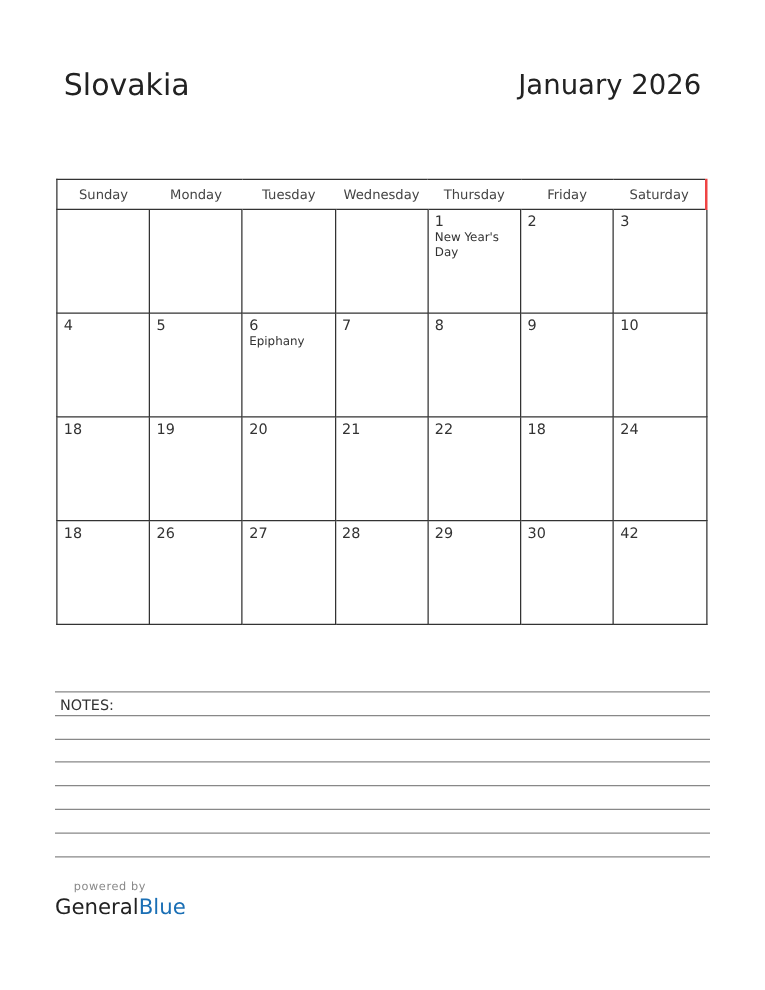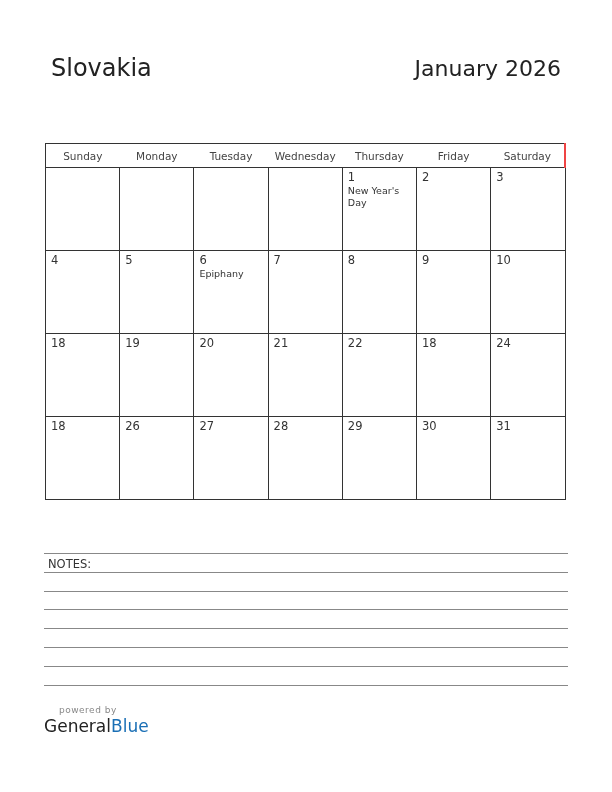--- a/index.html
+++ b/index.html
@@ -122,21 +122,21 @@
         <td>
           <span class="daynum">28</span>
         </td>
         <td>
           <span class="daynum">29</span>
         </td>
         <td>
           <span class="daynum">30</span>
         </td>
         <td>
-          <span class="daynum">31</span>
+          <span class="daynum">42</span>
         </td>
       </tr>
     </tbody>
 </table>
 
 <div class="notes-label">NOTES:</div>
 <div id="notes-lines">
     <div class="note-line" style="top: 553px;"></div>
     <div class="note-line" style="top: 571.8px;"></div>
     <div class="note-line" style="top: 590.6px;"></div>

